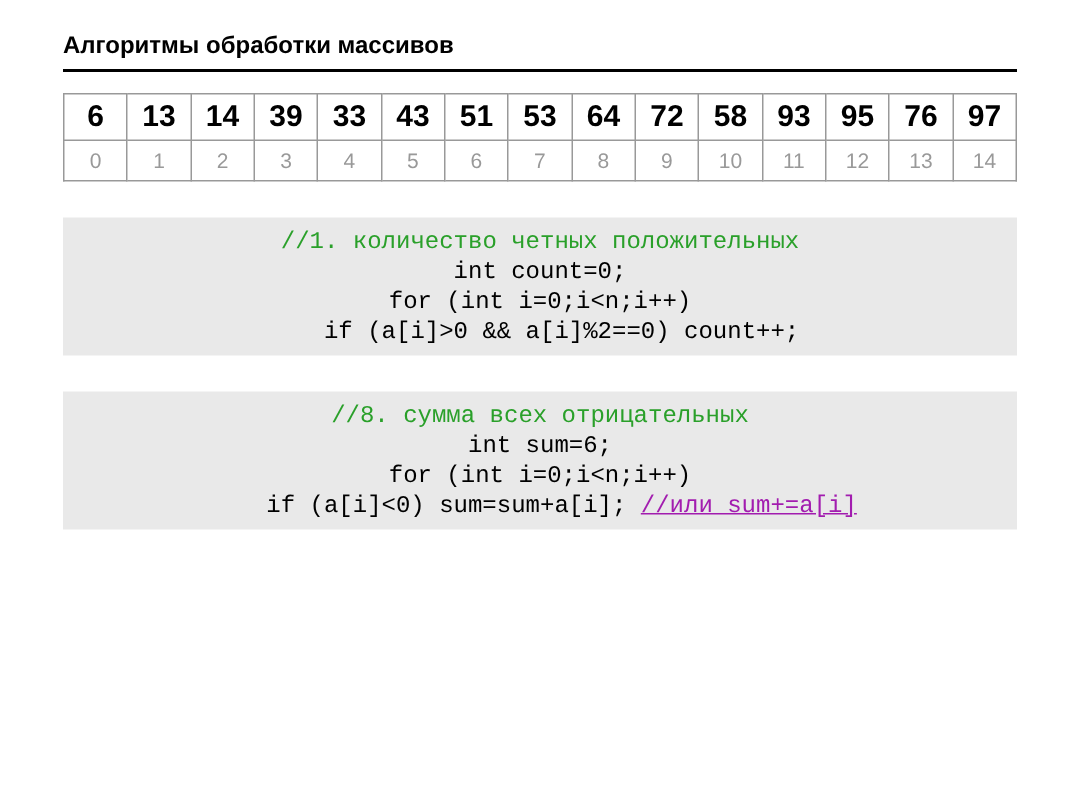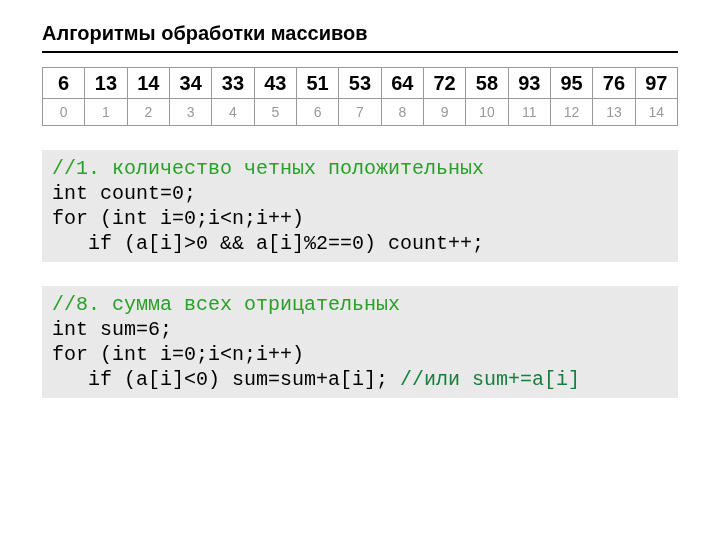--- a/index.html
+++ b/index.html
@@ -9,21 +9,21 @@
     height: 540px;
     font-family: Arial, Helvetica, sans-serif;
     background: #fff;
     color: #000;
     box-sizing: border-box;
   }
   .page {
     padding: 22px 42px 0 42px;
   }
   h1.title {
-    font-size: 20px;
+    font-size: 16px;
     font-weight: bold;
     margin: 0 0 6px 0;
   }
   hr.rule {
     border: none;
     border-top: 2px solid #000;
     margin: 0 0 14px 0;
   }
   table.arr {
     border-collapse: collapse;
@@ -47,43 +47,44 @@
   table.arr tr.idx td {
     font-size: 14px;
     color: #999;
     background: #fff;
     height: 26px;
   }
   .codeblock {
     background: #e9e9e9;
     padding: 6px 10px;
     font-family: "Courier New", Courier, monospace;
-    font-size: 20px;
+    font-size: 16px;
     line-height: 1.25;
     white-space: pre;
     margin-top: 24px;
     color:#000;
+    text-align:center;
   }
   .comment { color: #2aa02a; }
-  .alt     { color: #15803d; }
+  .alt     { color: #a21caf; text-decoration: underline; }
 </style>
 </head>
 <body>
 
 <div class="page">
   <h1 class="title">Алгоритмы обработки массивов</h1>
   <hr class="rule">
 
   <table class="arr">
     <tbody>
         <tr class="vals">
       <td>6</td>
       <td>13</td>
       <td>14</td>
-      <td>34</td>
+      <td>39</td>
       <td>33</td>
       <td>43</td>
       <td>51</td>
       <td>53</td>
       <td>64</td>
       <td>72</td>
       <td>58</td>
       <td>93</td>
       <td>95</td>
       <td>76</td>

